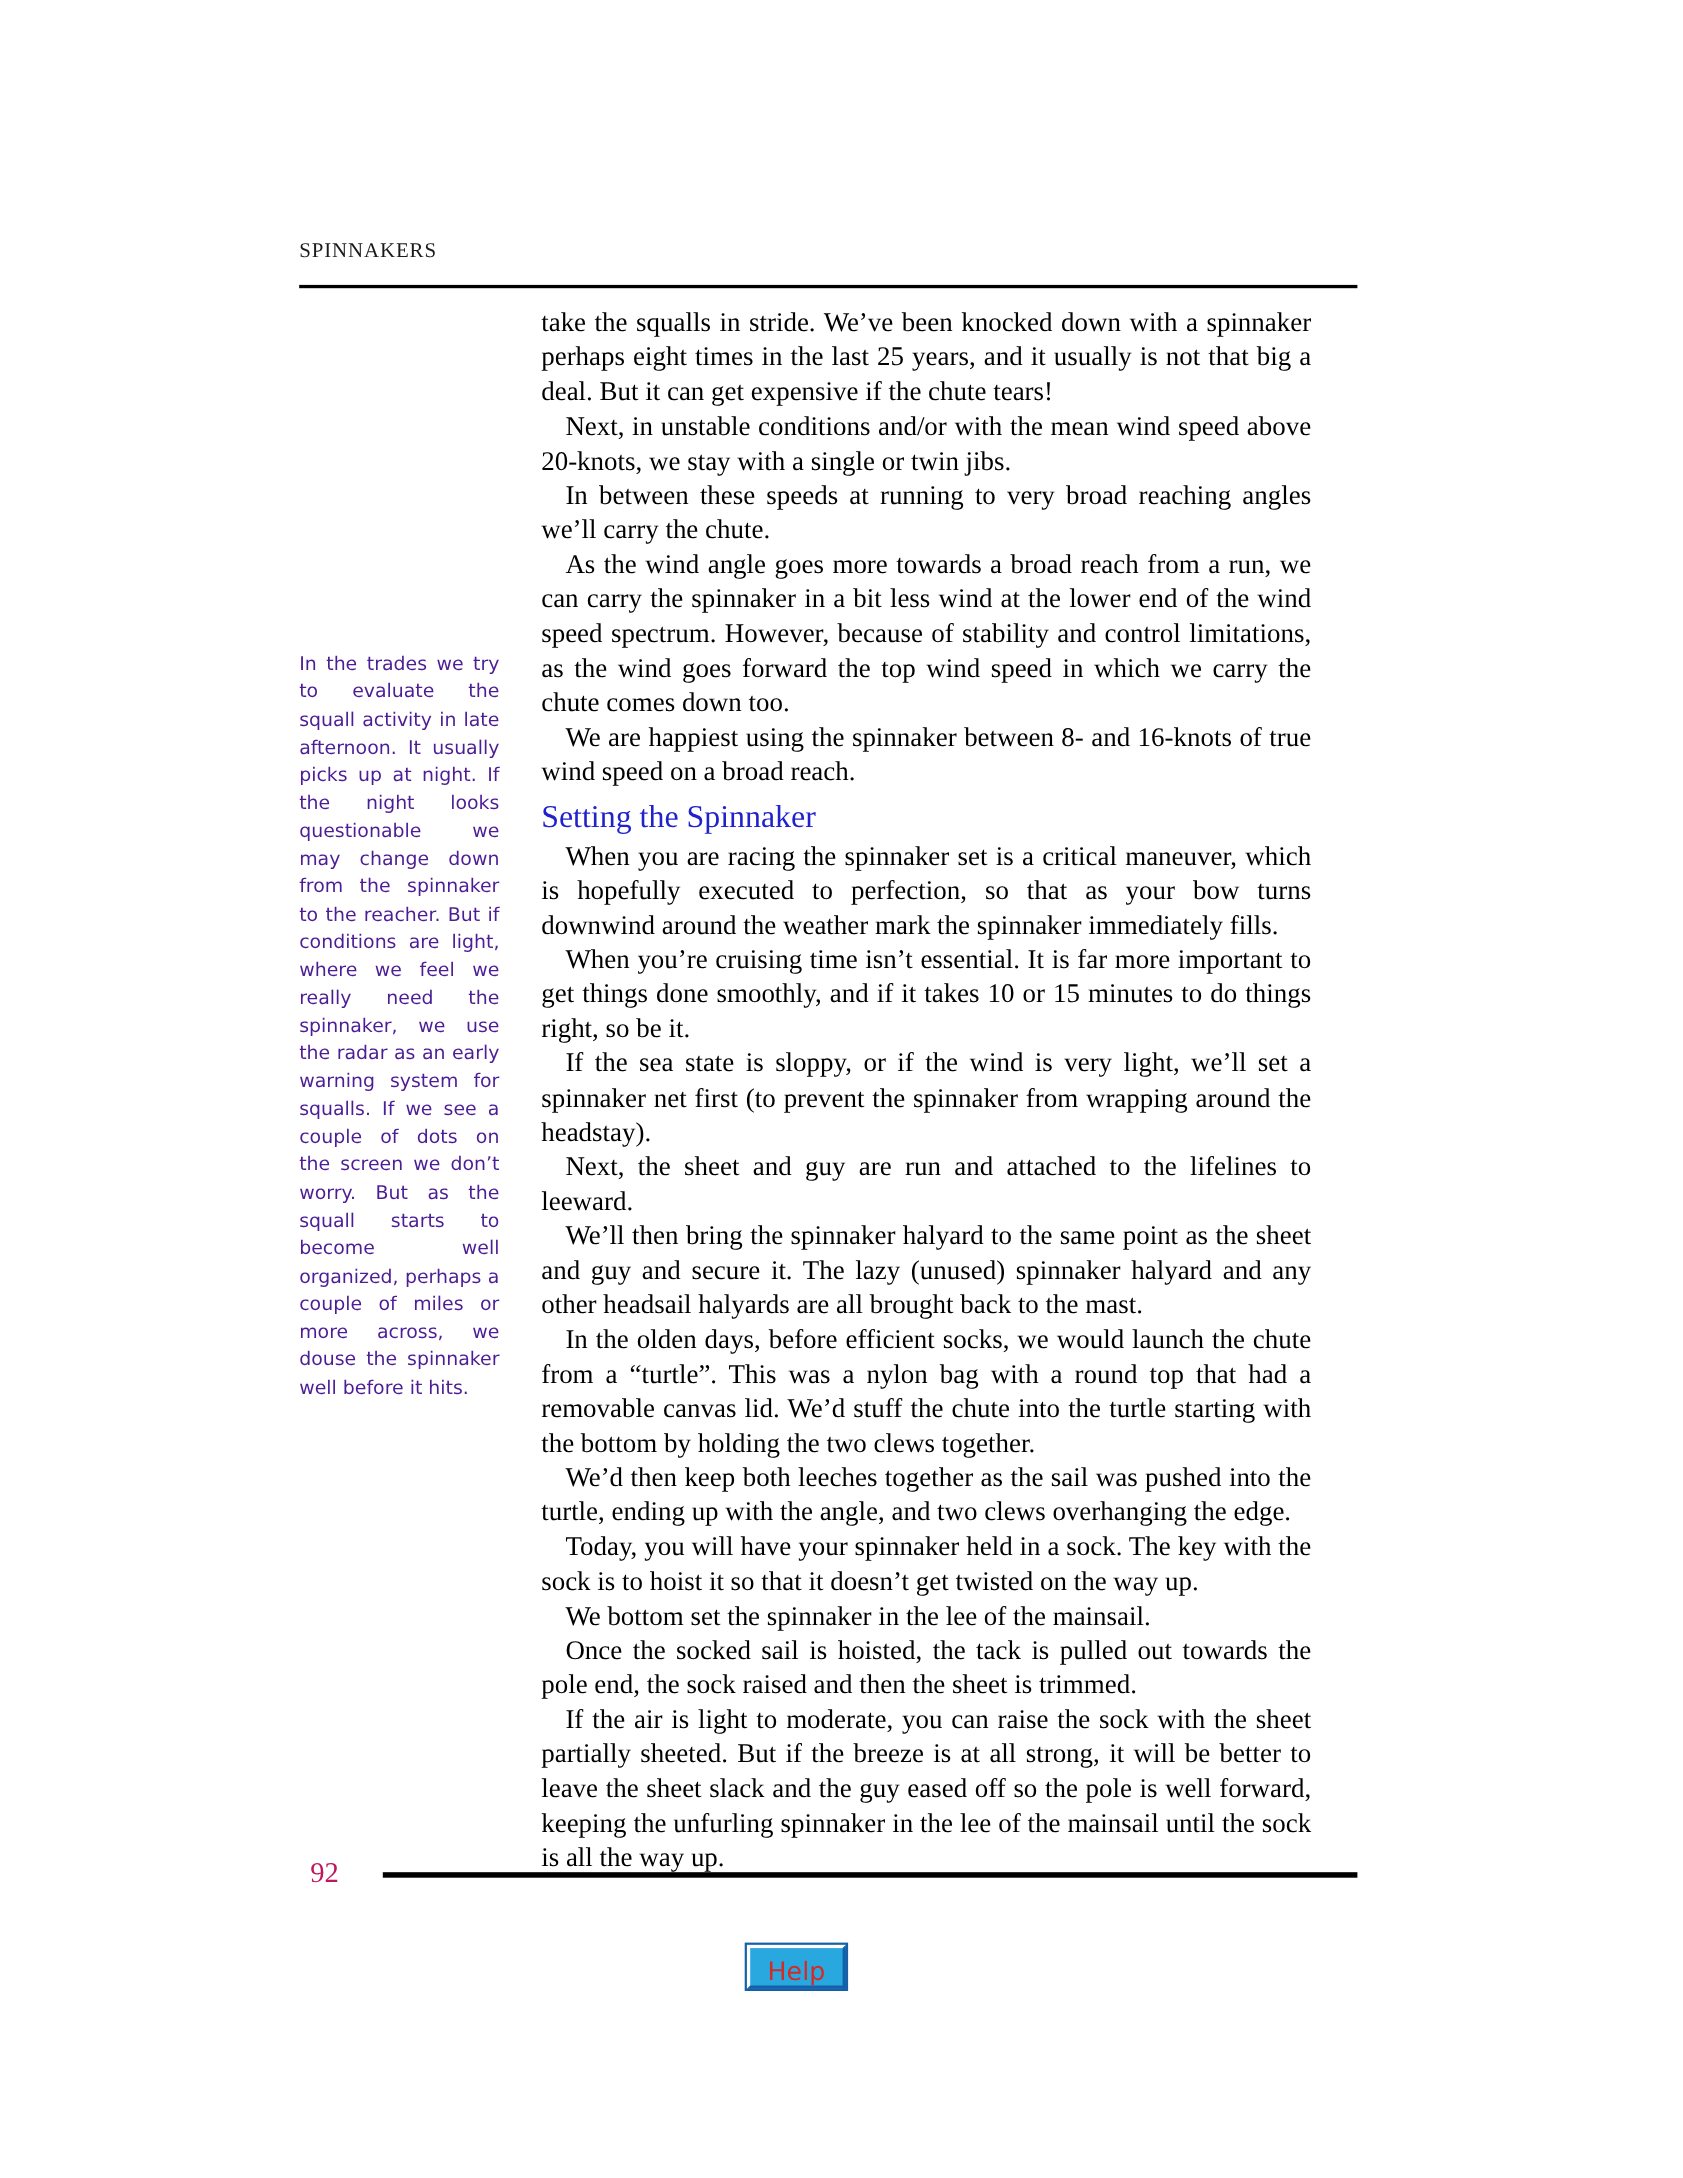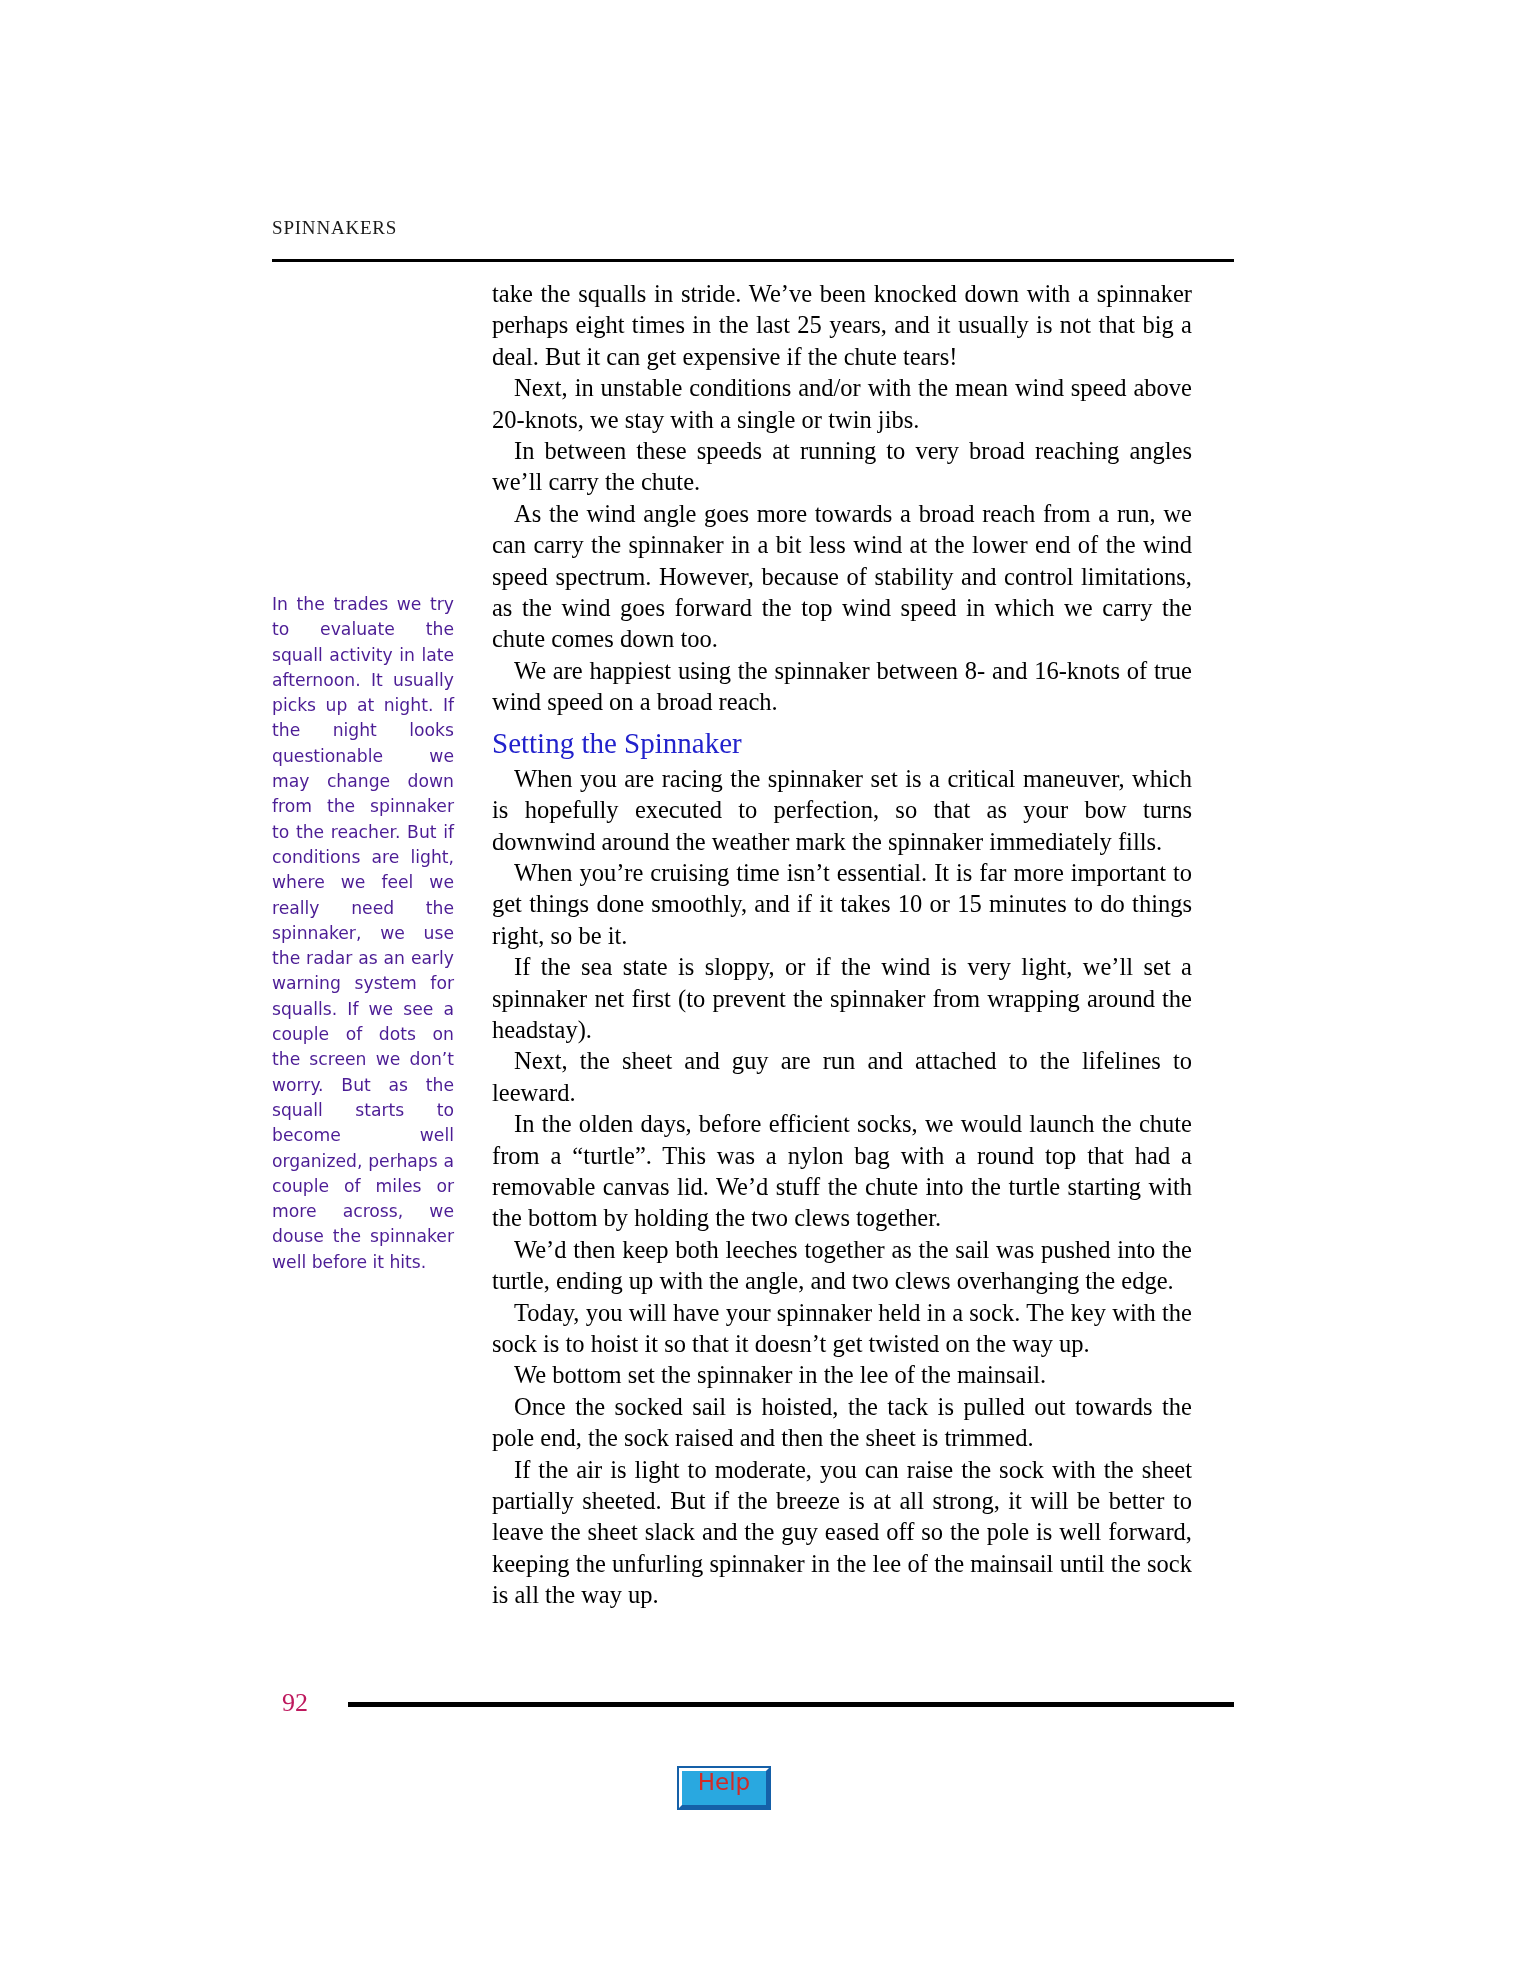--- a/index.html
+++ b/index.html
@@ -129,21 +129,21 @@
     width: 90px;
     height: 40px;
     background: #29A8E0;
     border-top: 3px solid #ffffff;
     border-left: 3px solid #ffffff;
     border-right: 3px solid #1560A8;
     border-bottom: 3px solid #1560A8;
     outline: 2px solid #1560A8;
     box-sizing: border-box;
     display: flex;
-    align-items: flex-start;
+    align-items: flex-end;
     justify-content: center;
     cursor: pointer;
     padding: 0;
   }
   #help-button .help-label {
     font-family: "DejaVu Sans", "Liberation Sans", sans-serif;
     font-size: 23px;
     color: #D12B26;
     line-height: 1;
   }
@@ -168,20 +168,21 @@
     <p>In between these speeds at running to very broad reaching angles we’ll carry the chute.</p>
     <p>As the wind angle goes more towards a broad reach from a run, we can carry the spinnaker in a bit less wind at the lower end of the wind speed spectrum. However, because of stability and control limitations, as the wind goes forward the top wind speed in which we carry the chute comes down too.</p>
     <p>We are happiest using the spinnaker between 8- and 16-knots of true wind speed on a broad reach.</p>
 
     <h2 class="section-head">Setting the Spinnaker</h2>
 
     <p>When you are racing the spinnaker set is a critical maneuver, which is hopefully executed to perfection, so that as your bow turns downwind around the weather mark the spinnaker immediately fills.</p>
     <p>When you’re cruising time isn’t essential. It is far more important to get things done smoothly, and if it takes 10 or 15 minutes to do things right, so be it.</p>
     <p>If the sea state is sloppy, or if the wind is very light, we’ll set a spinnaker net first (to prevent the spinnaker from wrapping around the headstay).</p>
     <p>Next, the sheet and guy are run and attached to the lifelines to leeward.</p>
+    <p>We’ll then bring the spinnaker halyard to the same point as the sheet and guy and secure it. The lazy (unused) spinnaker halyard and any other headsail halyards are all brought back to the mast.</p>
     <p>In the olden days, before efficient socks, we would launch the chute from a “turtle”. This was a nylon bag with a round top that had a removable canvas lid. We’d stuff the chute into the turtle starting with the bottom by holding the two clews together.</p>
     <p>We’d then keep both leeches together as the sail was pushed into the turtle, ending up with the angle, and two clews overhanging the edge.</p>
     <p>Today, you will have your spinnaker held in a sock. The key with the sock is to hoist it so that it doesn’t get twisted on the way up.</p>
     <p>We bottom set the spinnaker in the lee of the mainsail.</p>
     <p>Once the socked sail is hoisted, the tack is pulled out towards the pole end, the sock raised and then the sheet is trimmed.</p>
     <p>If the air is light to moderate, you can raise the sock with the sheet partially sheeted. But if the breeze is at all strong, it will be better to leave the sheet slack and the guy eased off so the pole is well forward, keeping the unfurling spinnaker in the lee of the mainsail until the sock is all the way up.</p>
   </div>
 
   <div id="folio">92</div>
   <div id="foot-rule"></div>

